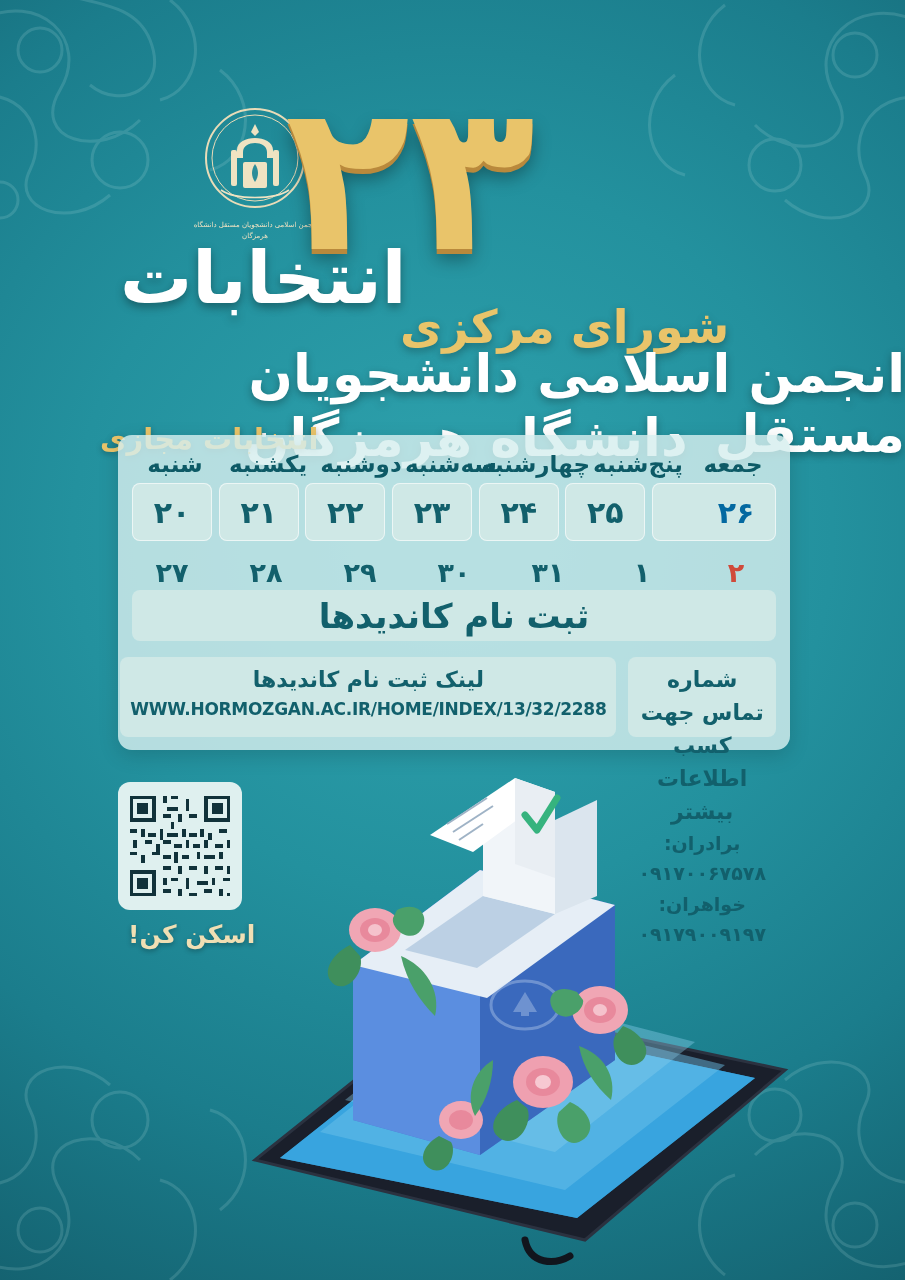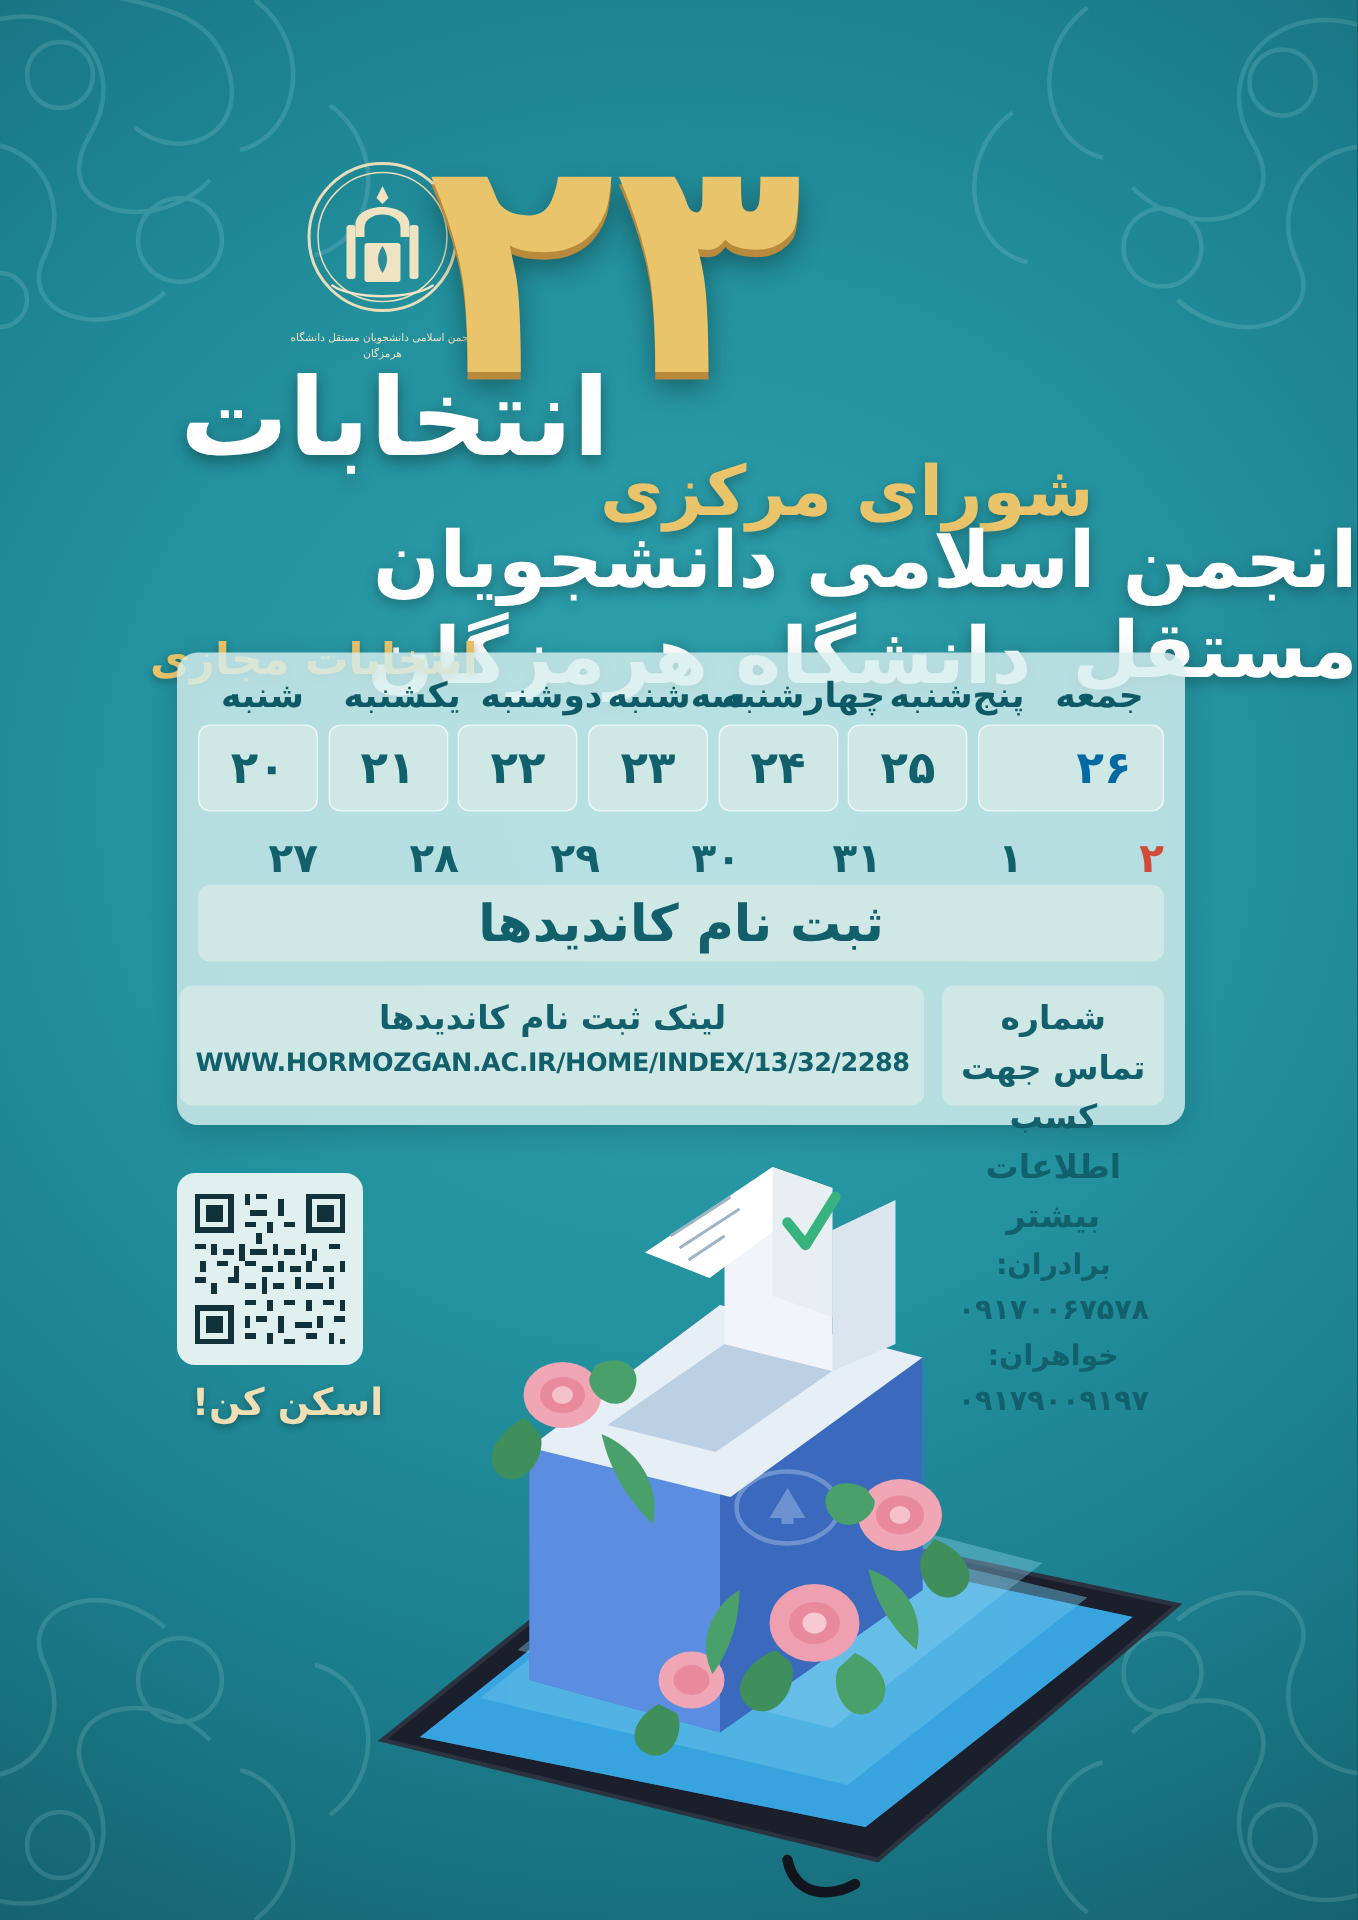--- a/index.html
+++ b/index.html
@@ -178,20 +178,21 @@
     position: absolute;
     top: 122px;
     right: 14px;
     left: 14px;
     display: flex;
     flex-direction: row;
     justify-content: space-between;
   }
   .num2 {
     width: 80px;
+    text-align: center;
     font-size: 27px;
     font-weight: bold;
     color: #12606c;
   }
   .num2.hi { color: #d04a3a; }
 
   .regbar {
     position: absolute;
     top: 155px;
     right: 14px;

